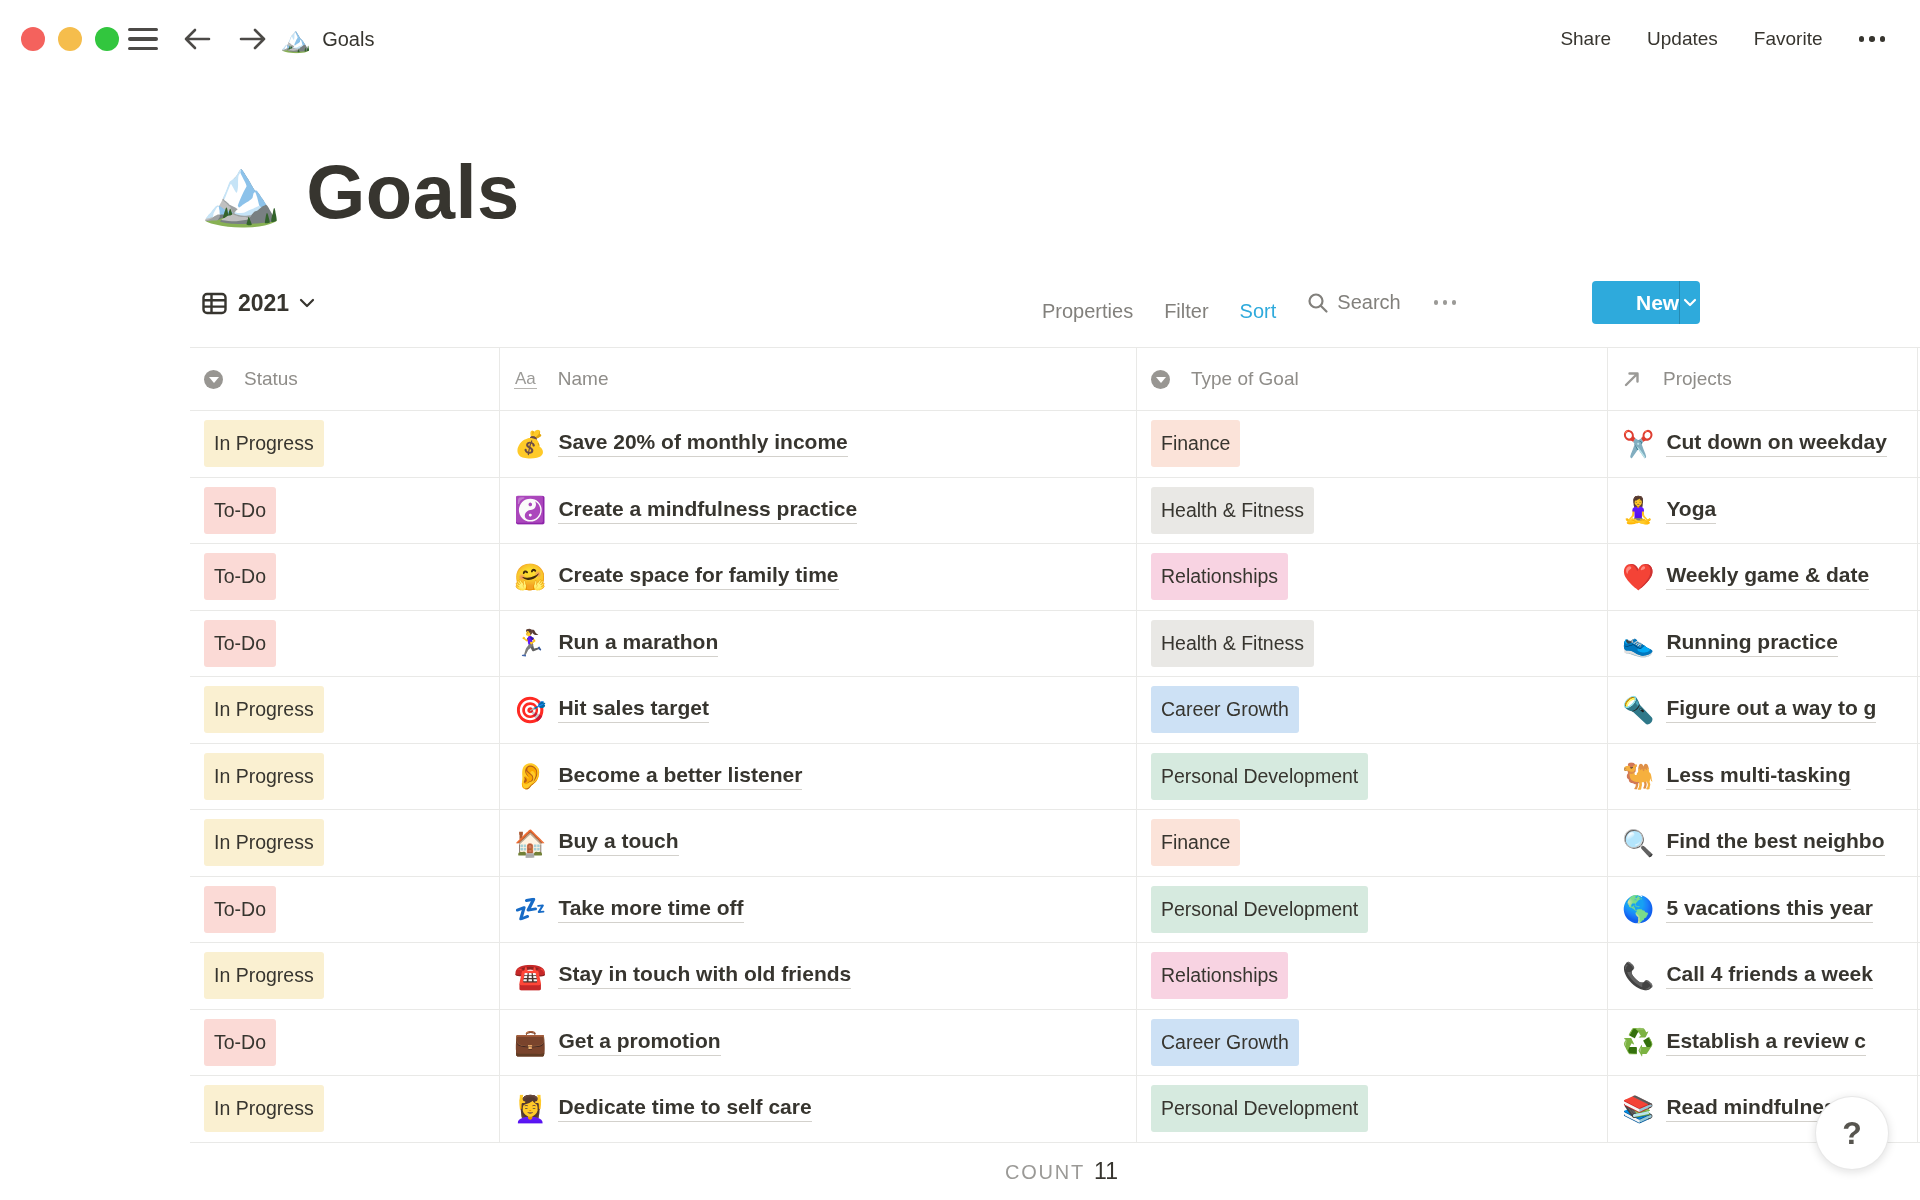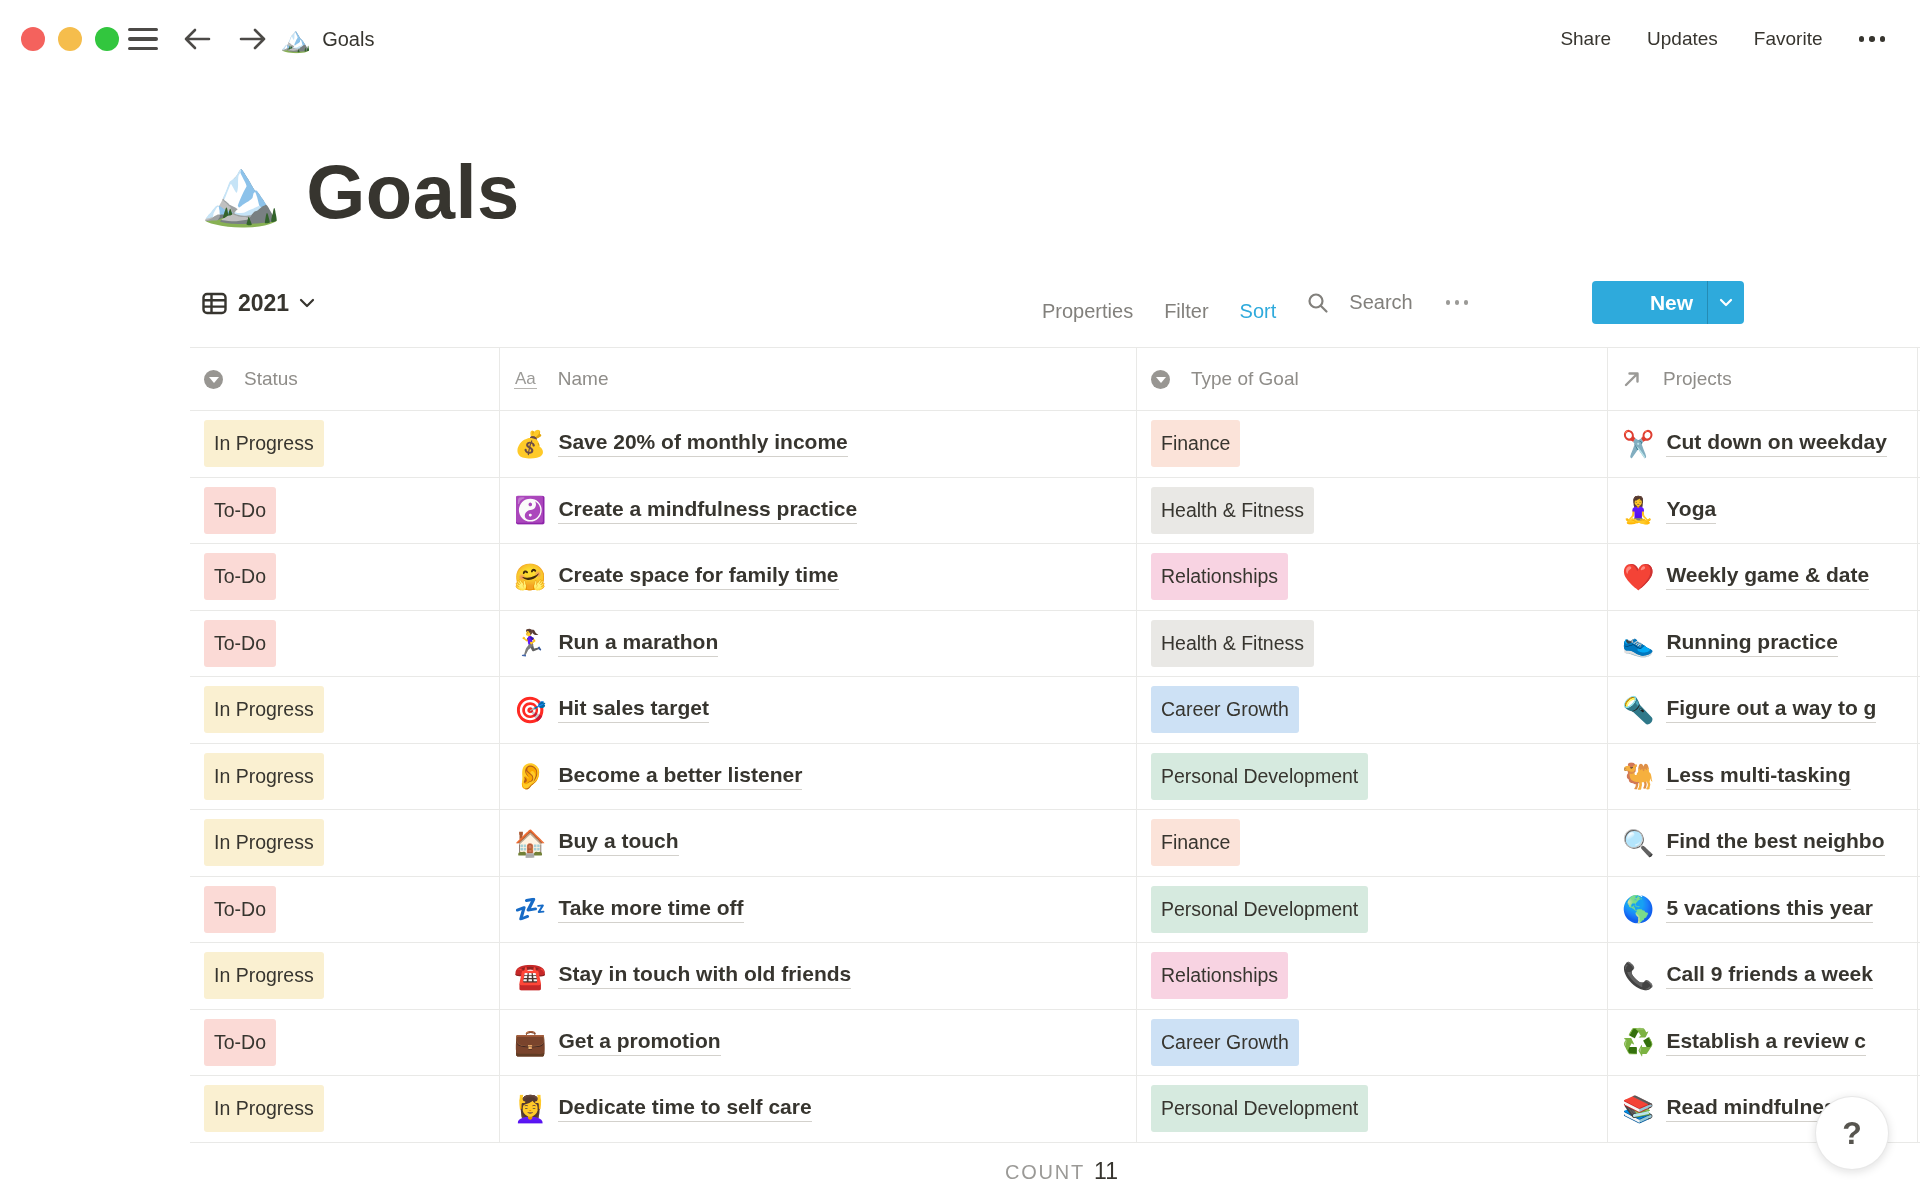--- a/index.html
+++ b/index.html
@@ -28,24 +28,24 @@
   .page-title { font-size:76px; font-weight:700; letter-spacing:.5px; margin-left:24px; }
 
   
   .view-switcher { position:absolute; left:201px; top:283px; height:40px;
     display:flex; align-items:center; gap:10px; cursor:pointer; }
   .view-name { font-size:23px; font-weight:700; }
   .toolbar-right { position:absolute; left:1042px; top:281px; height:43px;
     display:flex; align-items:center; gap:31px; font-size:20px; color:#82807C; }
   .tb-item { cursor:pointer;margin-top:18px; }
   .tb-sort { color:#2EAADC; }
-  .tb-search { display:flex; align-items:center; gap:20px; }
+  .tb-search { display:flex; align-items:center; gap:8px; }
   .tb-dots { display:flex; gap:4.5px; align-items:center; padding:0 2px; }
   .tb-dots i { width:4.5px; height:4.5px; border-radius:50%; background:#9B9A97; display:block; }
-  .new-btn { position:absolute; left:1592px; top:281px; width:152px; height:43px;
+  .new-btn { position:absolute; left:1592px; top:281px; width:108px; height:43px;
     background:#2EAADC; border-radius:4px; display:flex; align-items:center; color:#fff; cursor:pointer;padding-left:44px; }
   .new-btn .label { flex:1; text-align:center; font-size:21px; font-weight:600; }
   .new-btn .split { width:1px; height:43px; background:rgba(0,0,0,.18); }
   .new-btn .chev { width:36px; display:flex; align-items:center; justify-content:center; }
 
   
   .table { position:absolute; left:190px; top:347px; width:1730px; }
   .tr { display:grid; grid-template-columns:310px 637px 471px 310px; align-items:center; height:66.5px;
     border-bottom:1px solid #E9E9E7; }
   .tr.head { height:64px; border-top:1px solid #E9E9E7; color:#8F8D89; }
@@ -329,21 +329,21 @@
       </div>
       <div class="td">
         <span class="cell-emoji">☎️</span>
         <span class="cell-link">Stay in touch with old friends</span>
       </div>
       <div class="td">
         <span class="badge badge-pink">Relationships</span>
       </div>
       <div class="td">
         <span class="cell-emoji">📞</span>
-        <span class="cell-link">Call 9 friends a week</span>
+        <span class="cell-link">Call 4 friends a week</span>
       </div>
     </div>
 
     <div class="tr">
       <div class="td">
         <span class="badge badge-red">To-Do</span>
       </div>
       <div class="td">
         <span class="cell-emoji">💼</span>
         <span class="cell-link">Get a promotion</span>

